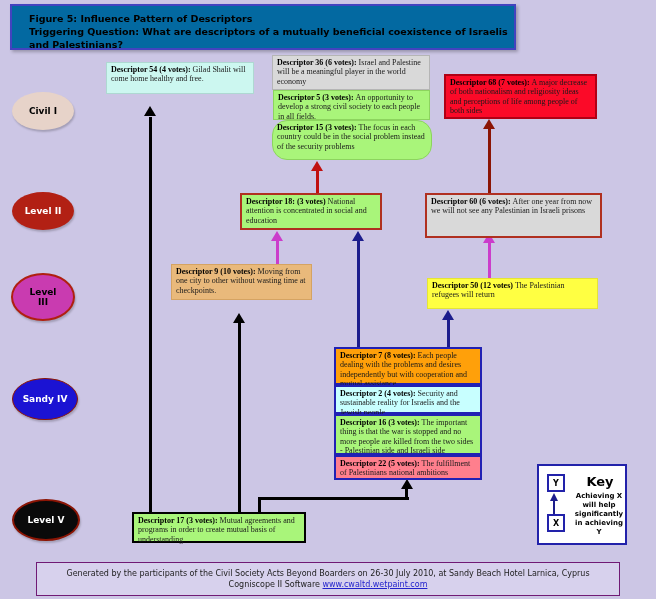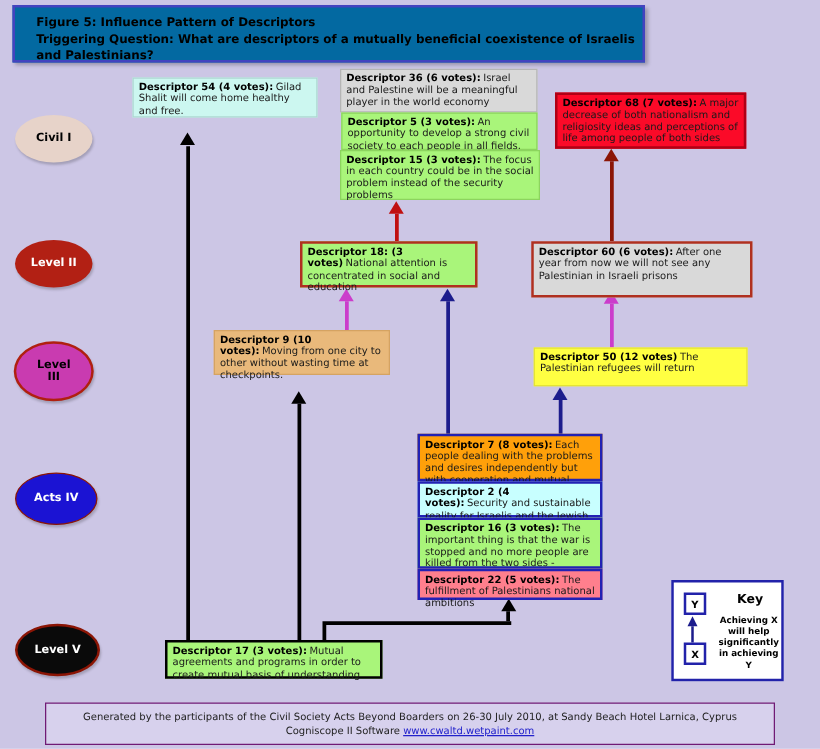--- a/index.html
+++ b/index.html
@@ -22,20 +22,21 @@
     display:flex;align-items:center;justify-content:center;
     font-weight:bold;font-size:9px;line-height:10px;text-align:center;
     box-shadow:1px 2px 2px rgba(0,0,0,0.2);
   }
   .box{
     position:absolute;box-sizing:border-box;
     font-size:8px;line-height:9.3px;
     padding:2px 4px;
     border:1px solid rgba(0,0,0,0.25);
     color:#1a1a1a;
+    font-family:Liberation Serif, serif;
   }
   .box b{margin-right:2px;color:#000;}
   .bw2{border-width:2px;}
   .vl{position:absolute;width:3px;background:#000;}
   .hl{position:absolute;height:3px;background:#000;}
   .ah{
     position:absolute;width:0;height:0;
     border-left:6px solid transparent;
     border-right:6px solid transparent;
     border-bottom:10px solid #000;
@@ -47,21 +48,21 @@
     position:absolute;left:537px;top:464px;width:90px;height:81px;
     box-sizing:border-box;background:#fff;border:2px solid #2222aa;
   }
   .keysq{
     position:absolute;width:14px;height:14px;box-sizing:content-box;
     border:2px solid #2222aa;background:#fff;
     display:flex;align-items:center;justify-content:center;
     font-size:8px;font-weight:bold;color:#000;
   }
   .keytitle{position:absolute;left:36px;top:8px;width:50px;text-align:center;
-    font-size:10px;font-weight:bold;color:#000;}
+    font-size:13px;font-weight:bold;color:#000;}
   .keybody{position:absolute;left:33px;top:26px;width:54px;text-align:center;
     font-size:7px;font-weight:bold;line-height:9px;color:#000;}
   .footer{
     position:absolute;left:36px;top:562px;width:584px;height:34px;
     box-sizing:border-box;border:1px solid #701a75;
     font-size:8px;line-height:11px;text-align:center;color:#222;
     padding-top:5px;
   }
   .link{color:#2222cc;text-decoration:underline;cursor:pointer;}
 </style>
@@ -78,21 +79,21 @@
   <div class="lvl" style="left: 12px; top: 92px; width: 62px; height: 38px; background: rgb(231, 211, 201); color: rgb(0, 0, 0); border-color: rgb(216, 194, 184);">
       <span>Civil I</span>
     </div>
   <div class="lvl" style="left: 12px; top: 192px; width: 62px; height: 38px; background: rgb(178, 32, 20); color: rgb(255, 255, 255); border-color: rgb(154, 27, 16);">
       <span>Level II</span>
     </div>
   <div class="lvl" style="left: 11px; top: 273px; width: 60px; height: 44px; border: 2px solid rgb(176, 32, 16); background: rgb(201, 59, 176); color: rgb(0, 0, 0);">
       <span style="width:36px;">Level III</span>
     </div>
   <div class="lvl" style="left: 12px; top: 378px; width: 64px; height: 40px; border: 1px solid rgb(139, 21, 5); background: rgb(27, 19, 211); color: rgb(255, 255, 255);">
-      <span>Acts IV</span>
+      <span>Sandy IV</span>
     </div>
   <div class="lvl" style="left: 12px; top: 499px; width: 64px; height: 38px; border: 2px solid rgb(139, 21, 5); background: rgb(10, 10, 10); color: rgb(255, 255, 255);">
       <span>Level V</span>
     </div>
 
   <div class="vl" style="left: 149px; top: 117px; height: 395px; background: rgb(0, 0, 0);"></div>
   <div class="ah" style="left: 144px; top: 106px; border-bottom-color: rgb(0, 0, 0);"></div>
 
   <div class="vl" style="left: 238px; top: 323px; height: 189px; background: rgb(0, 0, 0);"></div>
   <div class="ah" style="left: 233px; top: 313px; border-bottom-color: rgb(0, 0, 0);"></div>
@@ -122,21 +123,21 @@
 
   <div class="box" style="left: 106px; top: 62px; width: 148px; height: 32px; background: rgb(204, 247, 240); border-color: rgb(174, 216, 210);">
     <b>Descriptor 54 (4 votes):</b><span>Gilad Shalit will come home healthy and free.</span>
   </div>
   <div class="box" style="left: 272px; top: 55px; width: 158px; height: 35px; background: rgb(217, 217, 217); border-color: rgb(181, 181, 181);">
     <b>Descriptor 36 (6 votes):</b><span>Israel and Palestine will be a meaningful player in the world economy</span>
   </div>
   <div class="box" style="left: 273px; top: 90px; width: 157px; height: 30px; background: rgb(169, 245, 122); border-color: rgb(140, 212, 94);">
     <b>Descriptor 5 (3 votes):</b><span>An opportunity to develop a strong civil society to each people in all fields.</span>
   </div>
-  <div class="box" style="left: 272px; top: 120px; width: 160px; height: 40px; background: rgb(169, 245, 122); border-color: rgb(140, 212, 94);">
+  <div class="box" style="left: 272px; top: 120px; width: 160px; height: 40px; background: rgb(169, 245, 122); border-color: rgb(140, 212, 94); border-radius: 15px;">
     <b>Descriptor 15 (3 votes):</b><span>The focus in each country could be in the social problem instead of the security problems</span>
   </div>
   <div class="box bw2" style="left: 444px; top: 74px; width: 153px; height: 45px; background: rgb(251, 10, 40); border-color: rgb(176, 0, 21);">
     <b>Descriptor 68 (7 votes):</b><span>A major decrease of both nationalism and religiosity ideas and perceptions of life among people of both sides</span>
   </div>
   <div class="box bw2" style="left: 240px; top: 193px; width: 142px; height: 37px; background: rgb(169, 245, 122); border-color: rgb(176, 48, 32);">
     <b>Descriptor 18: (3 votes)</b><span>National attention is concentrated in social and education</span>
   </div>
   <div class="box bw2" style="left: 425px; top: 193px; width: 177px; height: 45px; background: rgb(217, 217, 217); border-color: rgb(176, 48, 32);">
     <b>Descriptor 60 (6 votes):</b><span>After one year from now we will not see any Palestinian in Israeli prisons</span>

